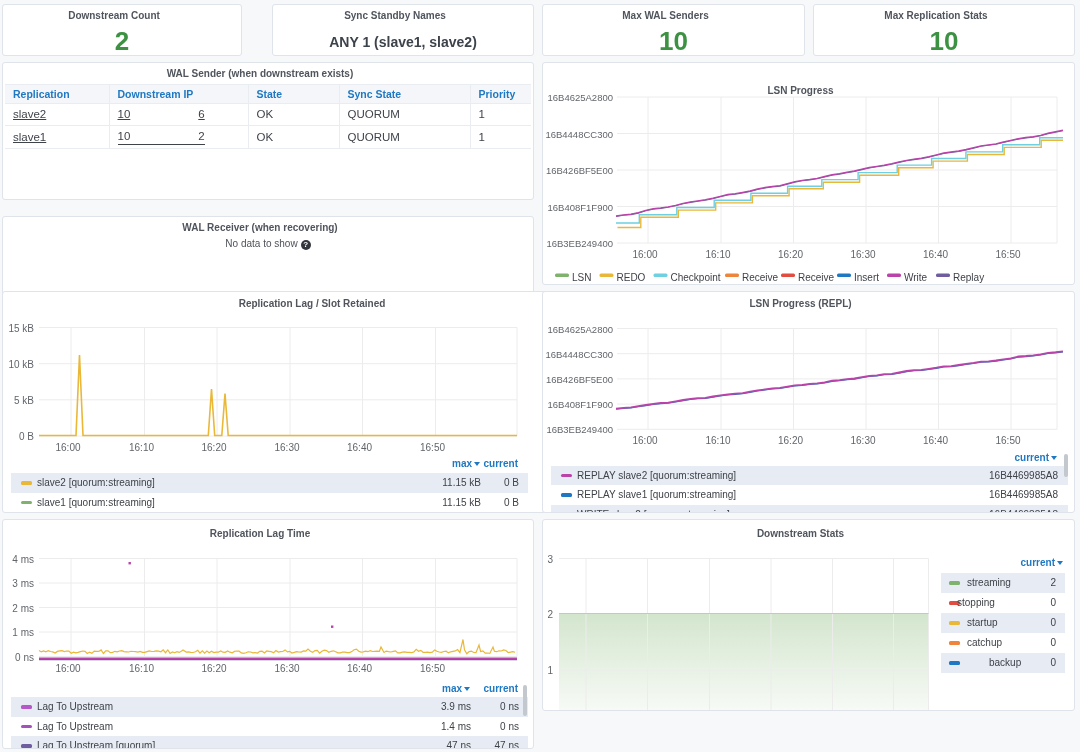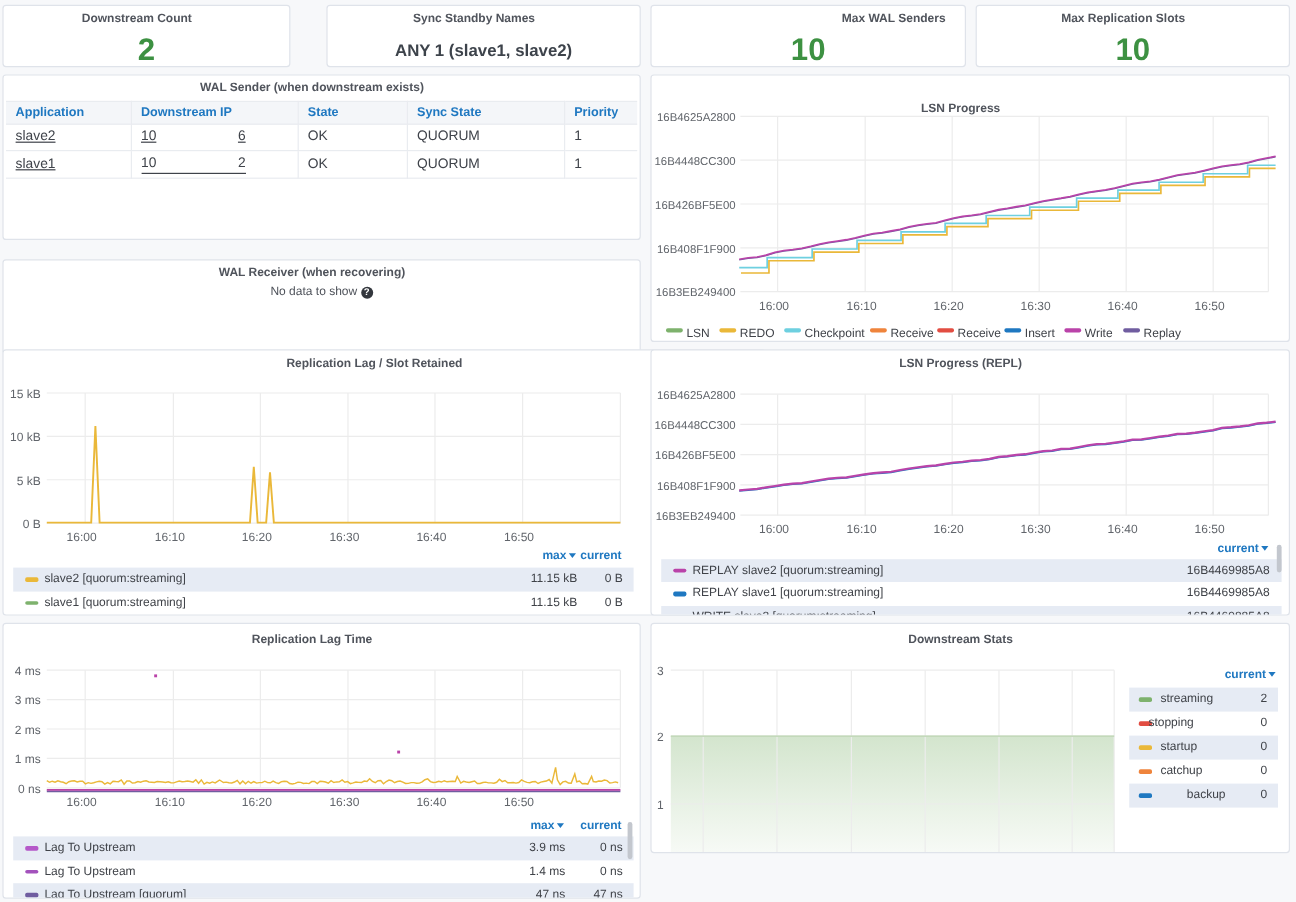--- a/index.html
+++ b/index.html
@@ -25,34 +25,34 @@
 <body>
 <div class="panel" style="left:2px;top:4px;width:240px;height:52px;">
     <div class="ptitle" style="margin-top:5px;">Downstream Count</div>
     <div style="position:absolute;left:0;right:0;top:23px;height:26px;line-height:26px;text-align:center;font-size:26px;font-weight:700;color:#3d9142;">2</div>
   </div>
 <div class="panel" style="left:272px;top:4px;width:262px;height:52px;">
     <div class="ptitle" style="margin-top:5px;">Sync Standby Names</div>
     <div style="position:absolute;left:0;right:0;top:24px;height:26px;line-height:26px;text-align:center;font-size:14px;font-weight:700;color:#3d434b;">ANY 1 (slave1, slave2)</div>
   </div>
 <div class="panel" style="left:542px;top:4px;width:263px;height:52px;">
-    <div class="ptitle" style="margin-top:5px;text-align:right;">Max WAL Senders</div>
+    <div class="ptitle" style="margin-top:5px;">Max WAL Senders</div>
     <div style="position:absolute;left:0;right:0;top:23px;height:26px;line-height:26px;text-align:center;font-size:26px;font-weight:700;color:#3d9142;">10</div>
   </div>
 <div class="panel" style="left:813px;top:4px;width:262px;height:52px;">
-    <div class="ptitle" style="margin-top:5px;">Max Replication Slots</div>
+    <div class="ptitle" style="margin-top:5px;">Max Replication Stats</div>
     <div style="position:absolute;left:0;right:0;top:23px;height:26px;line-height:26px;text-align:center;font-size:26px;font-weight:700;color:#3d9142;">10</div>
   </div>
 <div class="panel" style="left:2px;top:62px;width:532px;height:138px;">
     <div class="ptitle" style="margin-top:5px;">WAL Sender (when downstream exists)</div>
 <div style="position:absolute;left:2px;right:2px;top:21px;">
 <table class="wtab">
 <tbody>
           <tr class="th">
-            <td style="width:104px;">Application</td>
+            <td style="width:104px;">Replication</td>
             <td style="width:139px;">Downstream IP</td>
             <td style="width:91px;">State</td>
             <td style="width:131px;">Sync State</td>
             <td>Priority</td>
           </tr>
 <tr>
             <td><span class="u">slave2</span></td>
             <td><span class="u">10</span><span style="display:inline-block;width:68px;"></span><span class="u">6</span></td>
             <td>OK</td>
             <td>QUORUM</td>

